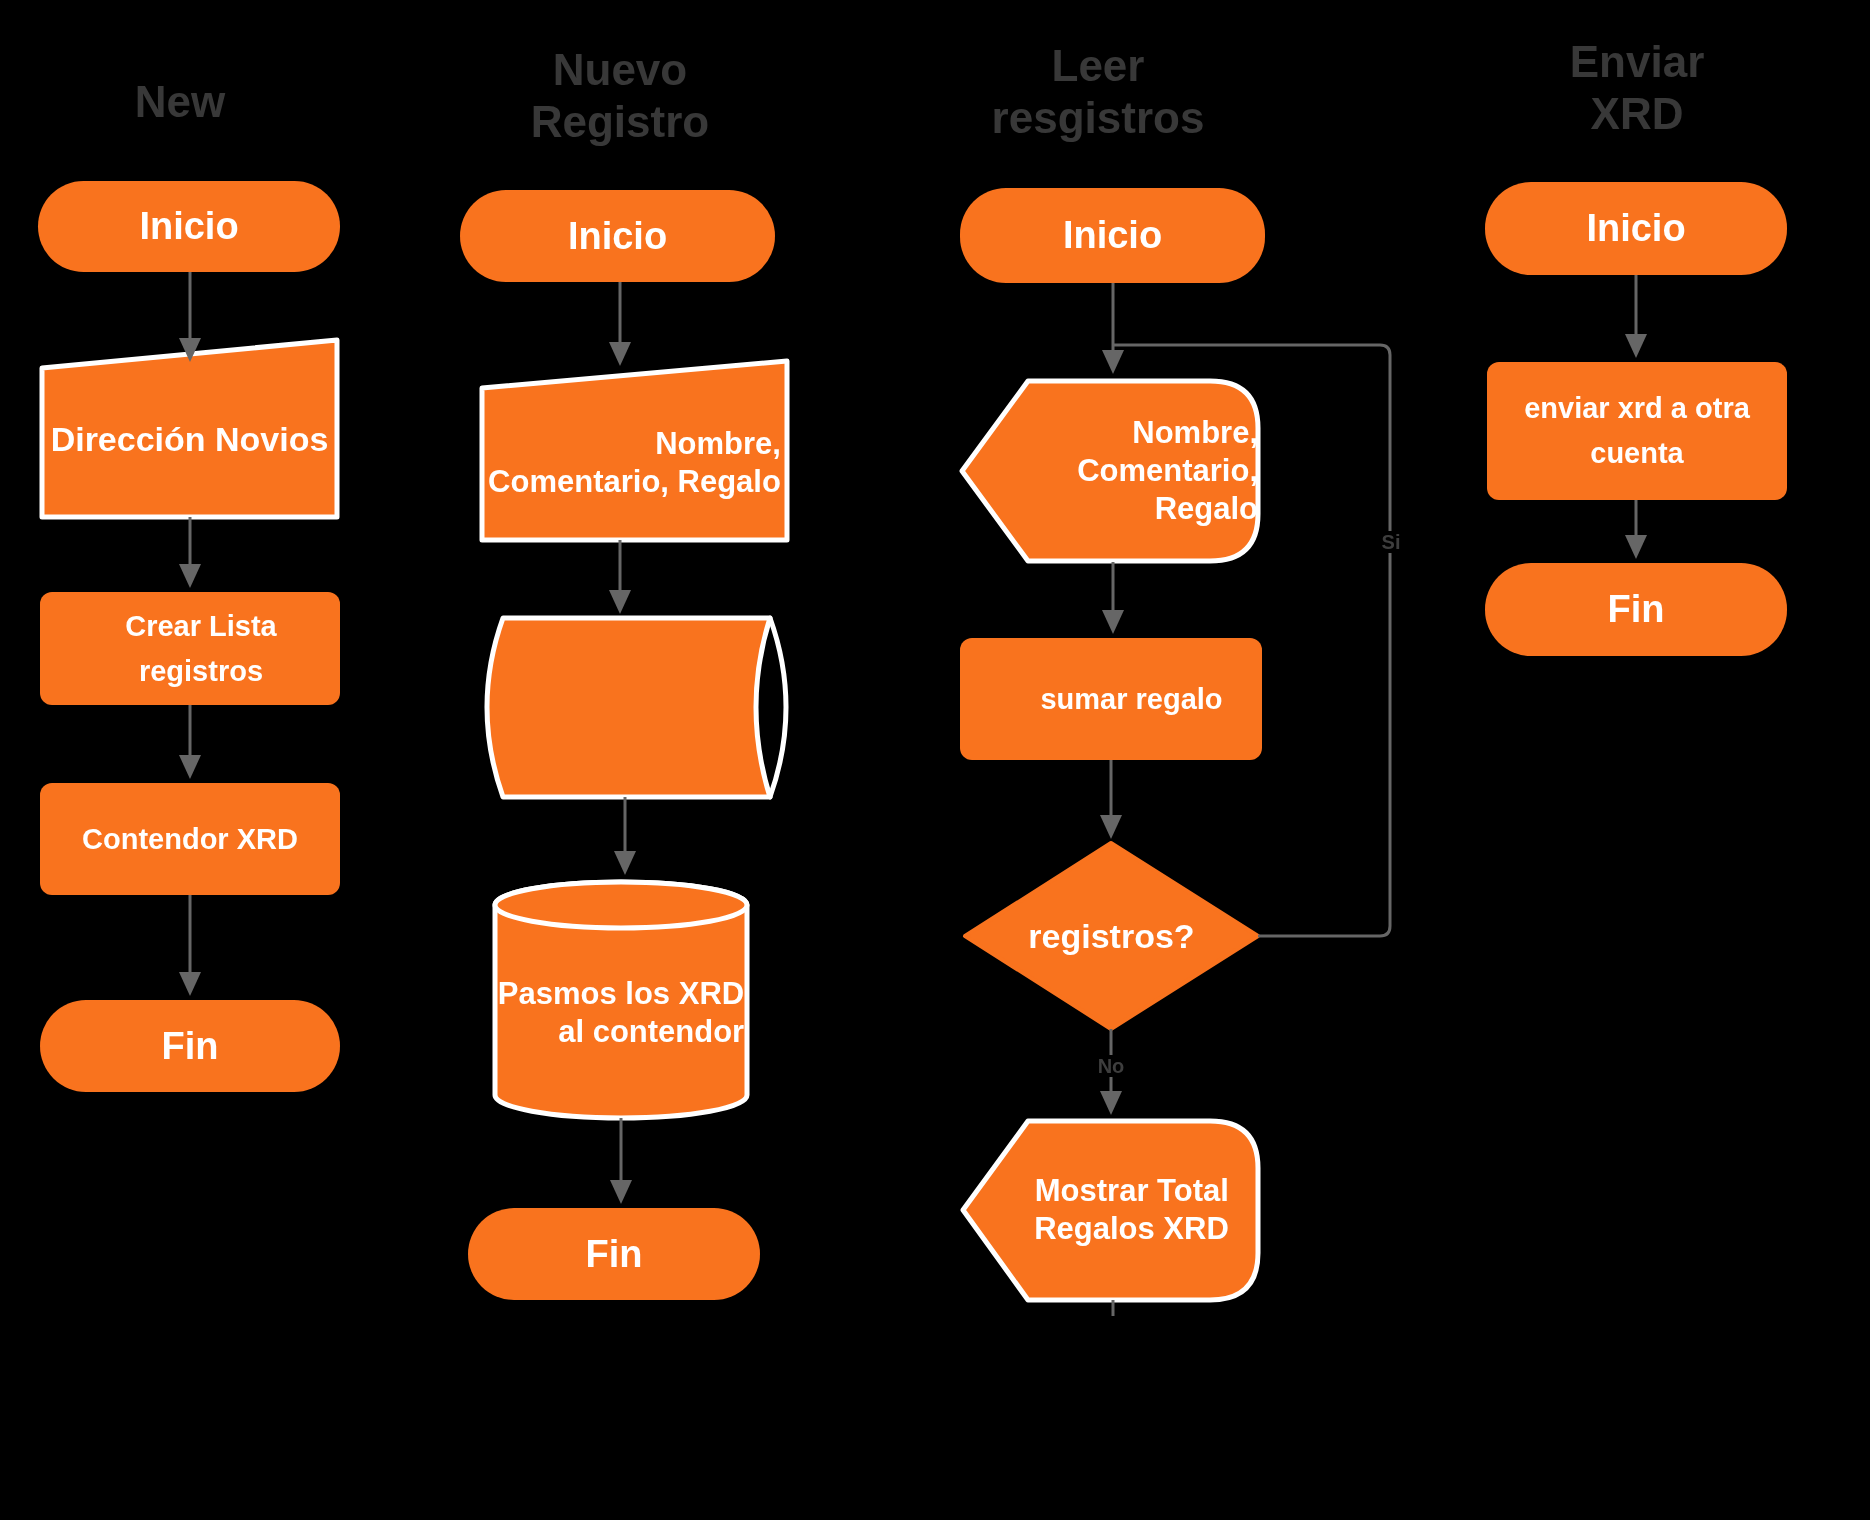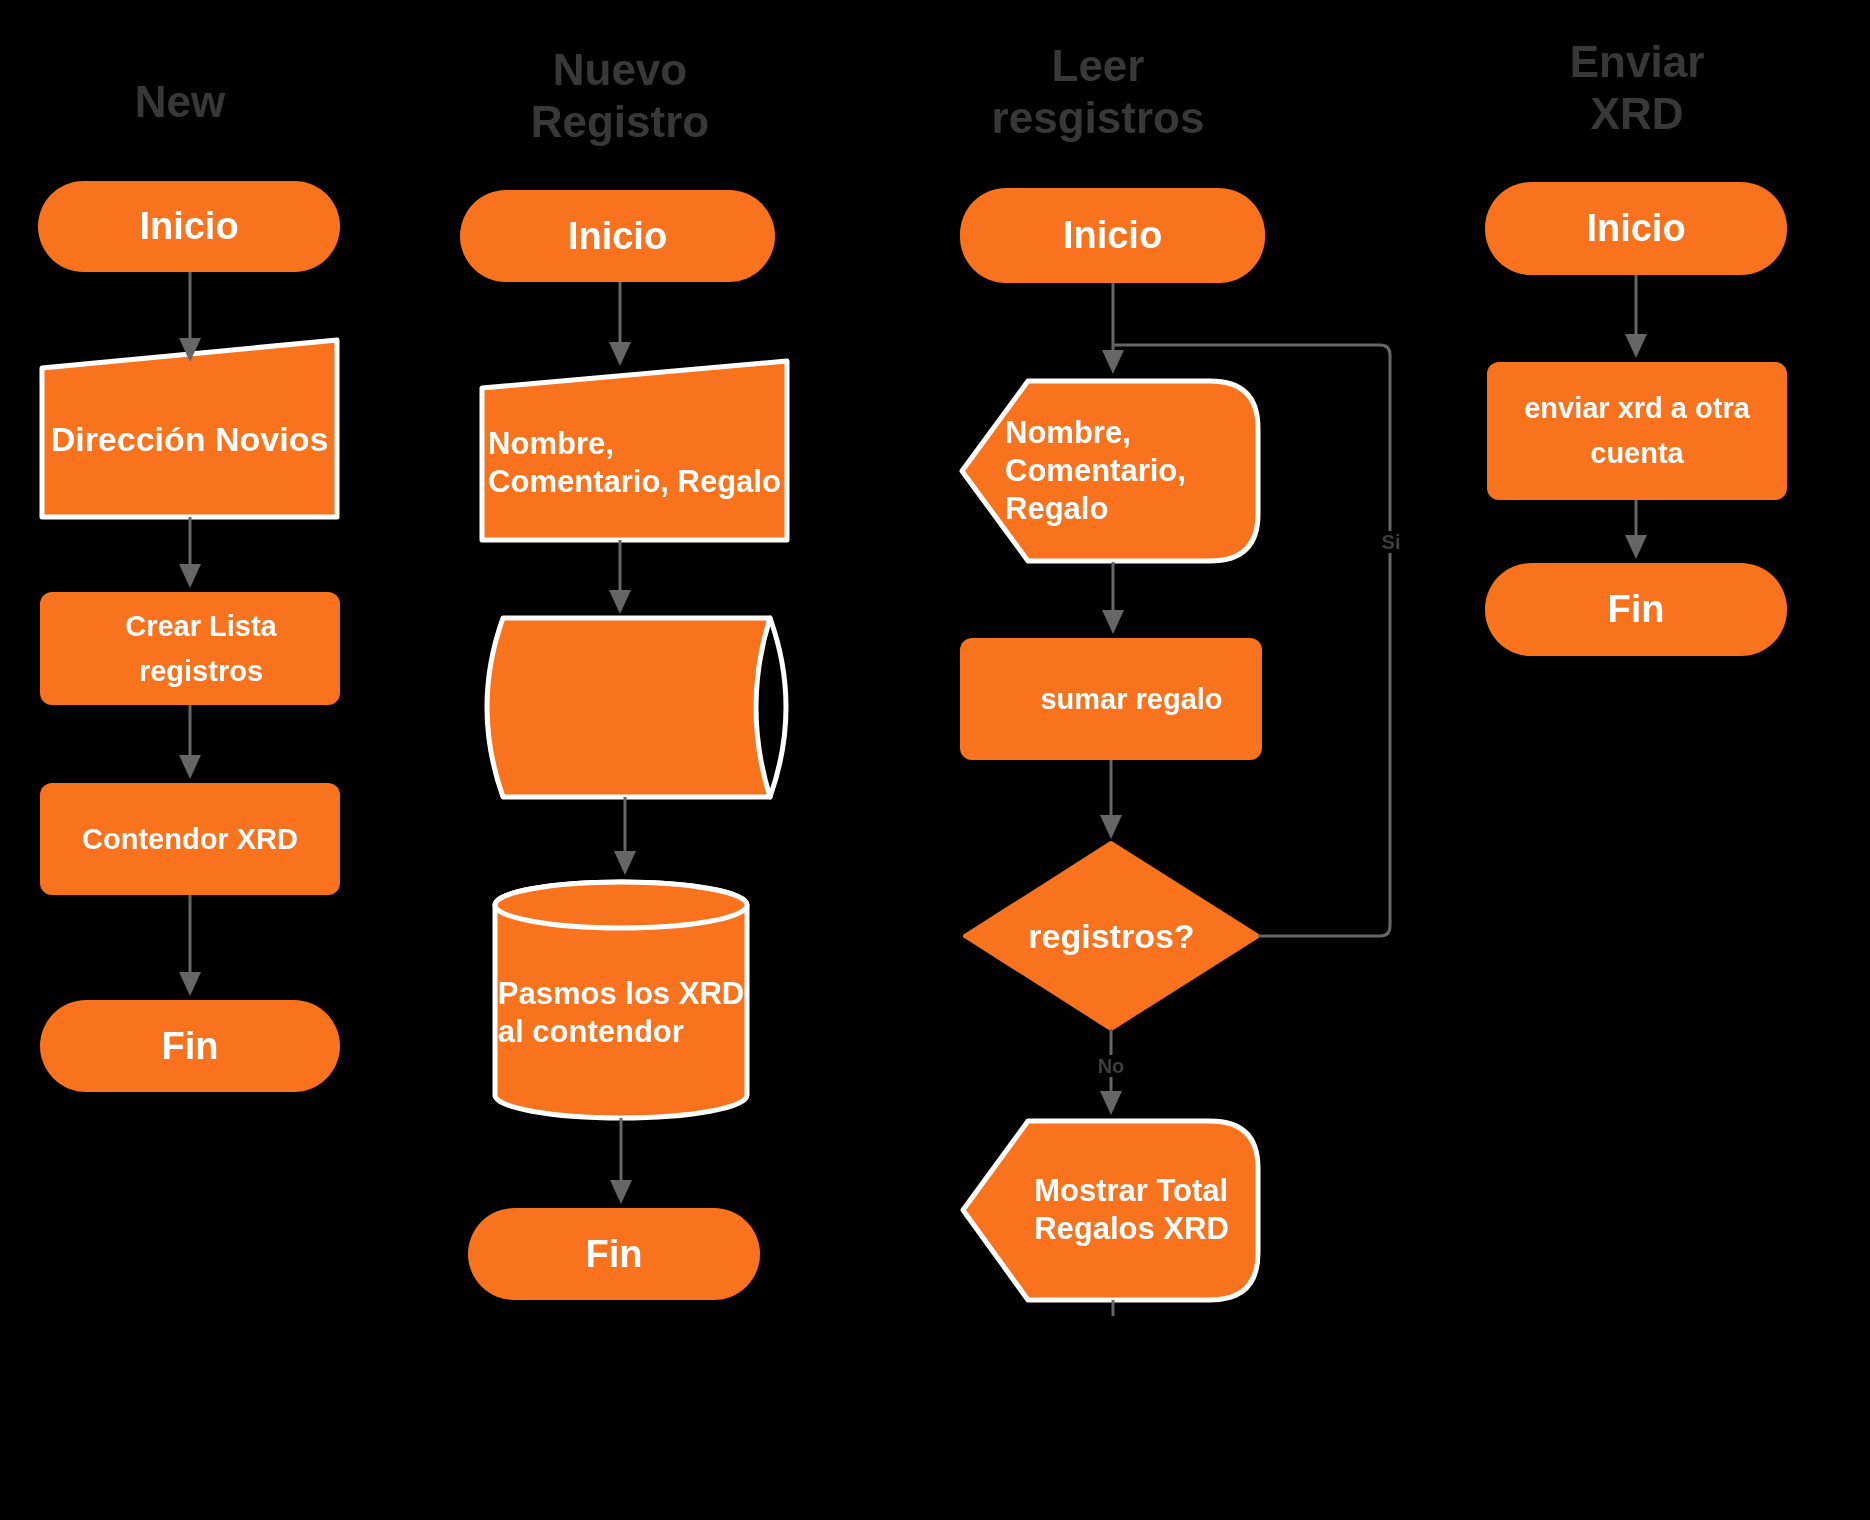--- a/index.html
+++ b/index.html
@@ -33,21 +33,21 @@
   .node{
     position:absolute;display:flex;align-items:center;justify-content:center;
     background:var(--shape-fill);color:var(--shape-text);
     font-weight:700;text-align:center;white-space:pre-line;
     box-sizing:border-box;
   }
   .terminator{border-radius:46px;font-size:38px;}
   .process{border-radius:12px;font-size:29px;line-height:45px;}
   .shape-label{
     position:absolute;display:flex;align-items:center;justify-content:center;
-    color:var(--shape-text);font-weight:700;text-align:left;white-space:pre-line;
+    color:var(--shape-text);font-weight:700;text-align:right;white-space:pre-line;
     box-sizing:border-box;pointer-events:none;
   }
   .edge-label{
     position:absolute;transform:translate(-50%,-50%);
     color:var(--edge-label-text);background:var(--background);
     font-weight:700;font-size:20px;padding:0 3px;line-height:22px;
   }
 </style>
 </head>
 <body>

